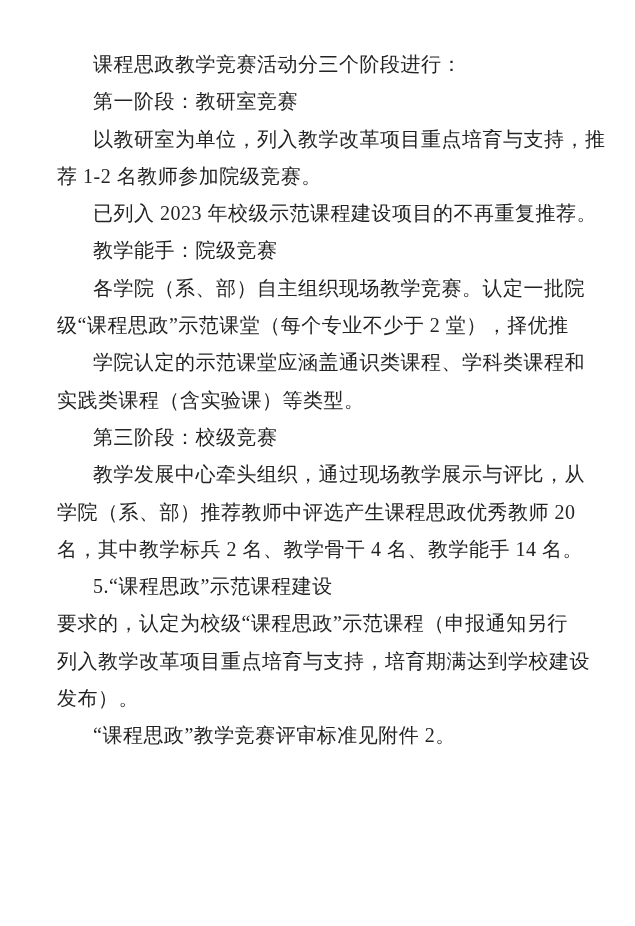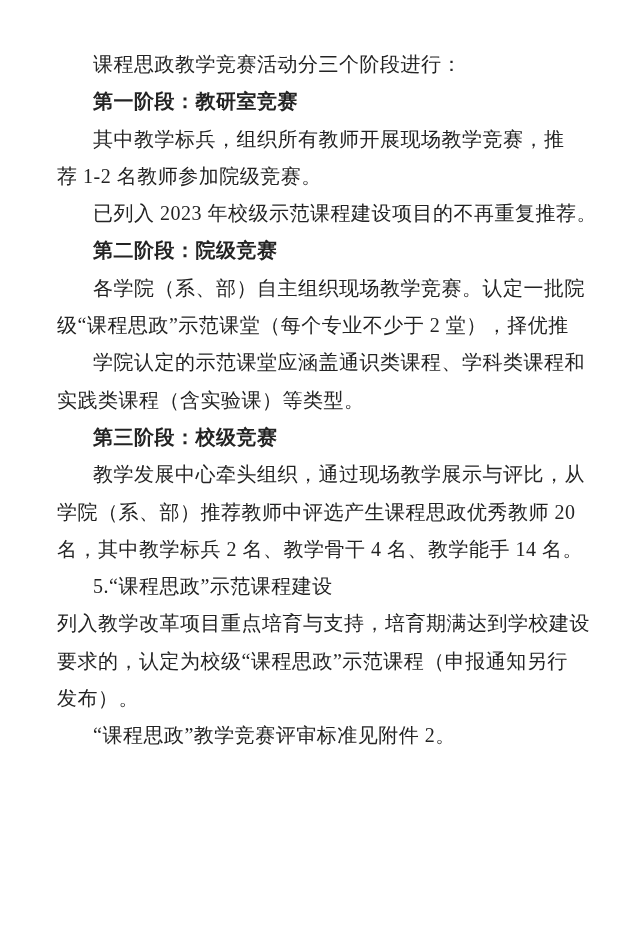--- a/index.html
+++ b/index.html
@@ -27,53 +27,53 @@
     line-height: 37.3px;
     font-size: 20px;
     letter-spacing: 0.5px;
     white-space: nowrap;
     font-weight: normal;
   }
   .indent {
     padding-left: 36px;
   }
   .bold {
-    font-weight: bold;
+    font-weight: normal;
   }
   .footer {
     position: absolute;
     top: 865px;
     left: 501px;
     width: 80px;
     font-size: 16px;
     line-height: 20px;
     letter-spacing: 2px;
     color: #3a3a3a;
     white-space: nowrap;
   }
 </style>
 </head>
 <body>
 
 <div class="page">
   <div class="doc">
     <div class="line indent">课程思政教学竞赛活动分三个阶段进行：</div>
     <div class="line indent bold">第一阶段：教研室竞赛</div>
-    <div class="line indent">其中教学标兵，组织所有教师开展现场教学竞赛，推</div>
+    <div class="line indent">以教研室为单位，列入教学改革项目重点培育与支持，推</div>
     <div class="line">荐 1-2 名教师参加院级竞赛。</div>
     <div class="line indent">已列入 2023 年校级示范课程建设项目的不再重复推荐。</div>
-    <div class="line indent bold">第二阶段：院级竞赛</div>
+    <div class="line indent bold">教学能手：院级竞赛</div>
     <div class="line indent">各学院（系、部）自主组织现场教学竞赛。认定一批院</div>
     <div class="line">级“课程思政”示范课堂（每个专业不少于 2 堂），择优推</div>
     <div class="line indent">学院认定的示范课堂应涵盖通识类课程、学科类课程和</div>
     <div class="line">实践类课程（含实验课）等类型。</div>
     <div class="line indent bold">第三阶段：校级竞赛</div>
     <div class="line indent">教学发展中心牵头组织，通过现场教学展示与评比，从</div>
     <div class="line">学院（系、部）推荐教师中评选产生课程思政优秀教师 20</div>
     <div class="line">名，其中教学标兵 2 名、教学骨干 4 名、教学能手 14 名。</div>
     <div class="line indent">5.“课程思政”示范课程建设</div>
+    <div class="line">要求的，认定为校级“课程思政”示范课程（申报通知另行</div>
     <div class="line">列入教学改革项目重点培育与支持，培育期满达到学校建设</div>
-    <div class="line">要求的，认定为校级“课程思政”示范课程（申报通知另行</div>
     <div class="line">发布）。</div>
     <div class="line indent">“课程思政”教学竞赛评审标准见附件 2。</div>
   </div>
   <div class="footer">- 5 -</div>
 </div>
 
 </body></html>

